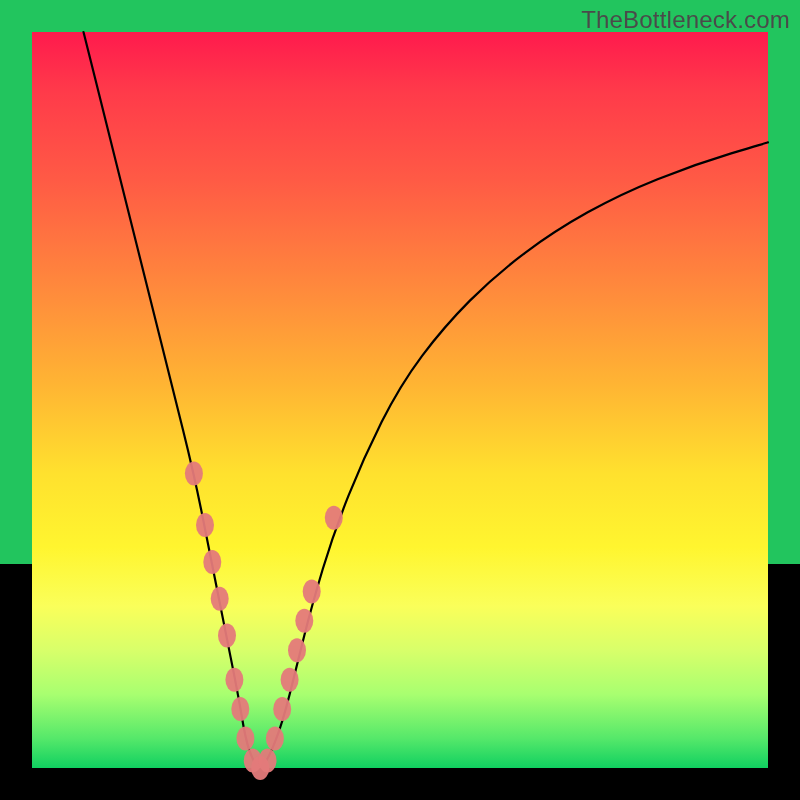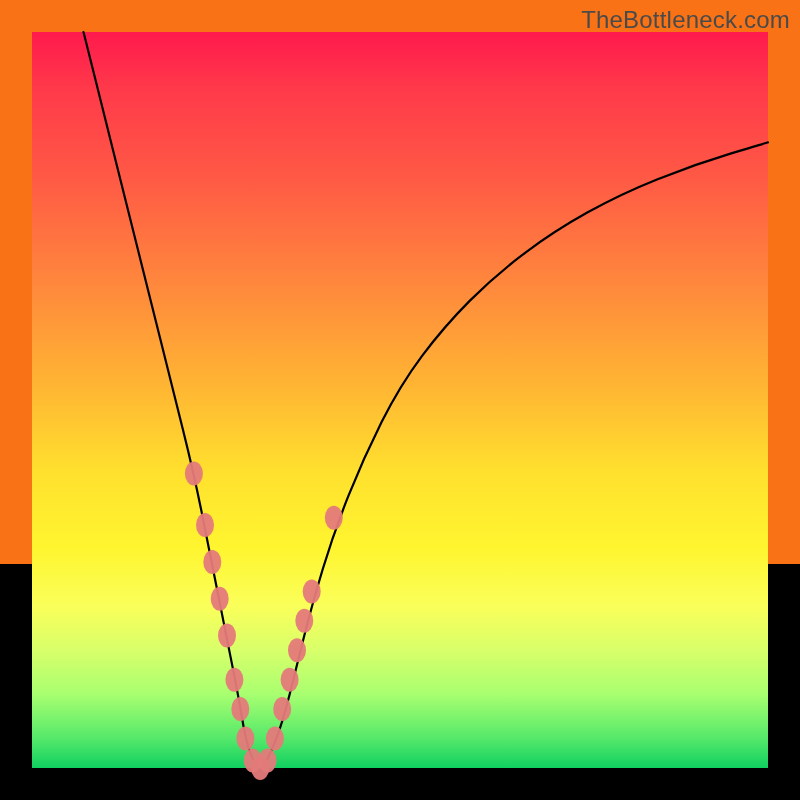--- a/index.html
+++ b/index.html
@@ -10,21 +10,21 @@
     overflow: hidden;
     background: #000;
     font-family: Arial, Helvetica, sans-serif;
   }
   .frame {
     position: absolute;
     left: 0;
     top: 0;
     width: 800px;
     height: 564px;
-    background: #f97316;
+    background: #22c55e;
   }
   .plot {
     position: absolute;
     left: 32px;
     top: 32px;
     width: 736px;
     height: 736px;
     
     background: linear-gradient(to bottom,
       #ff1a4d 0%,

